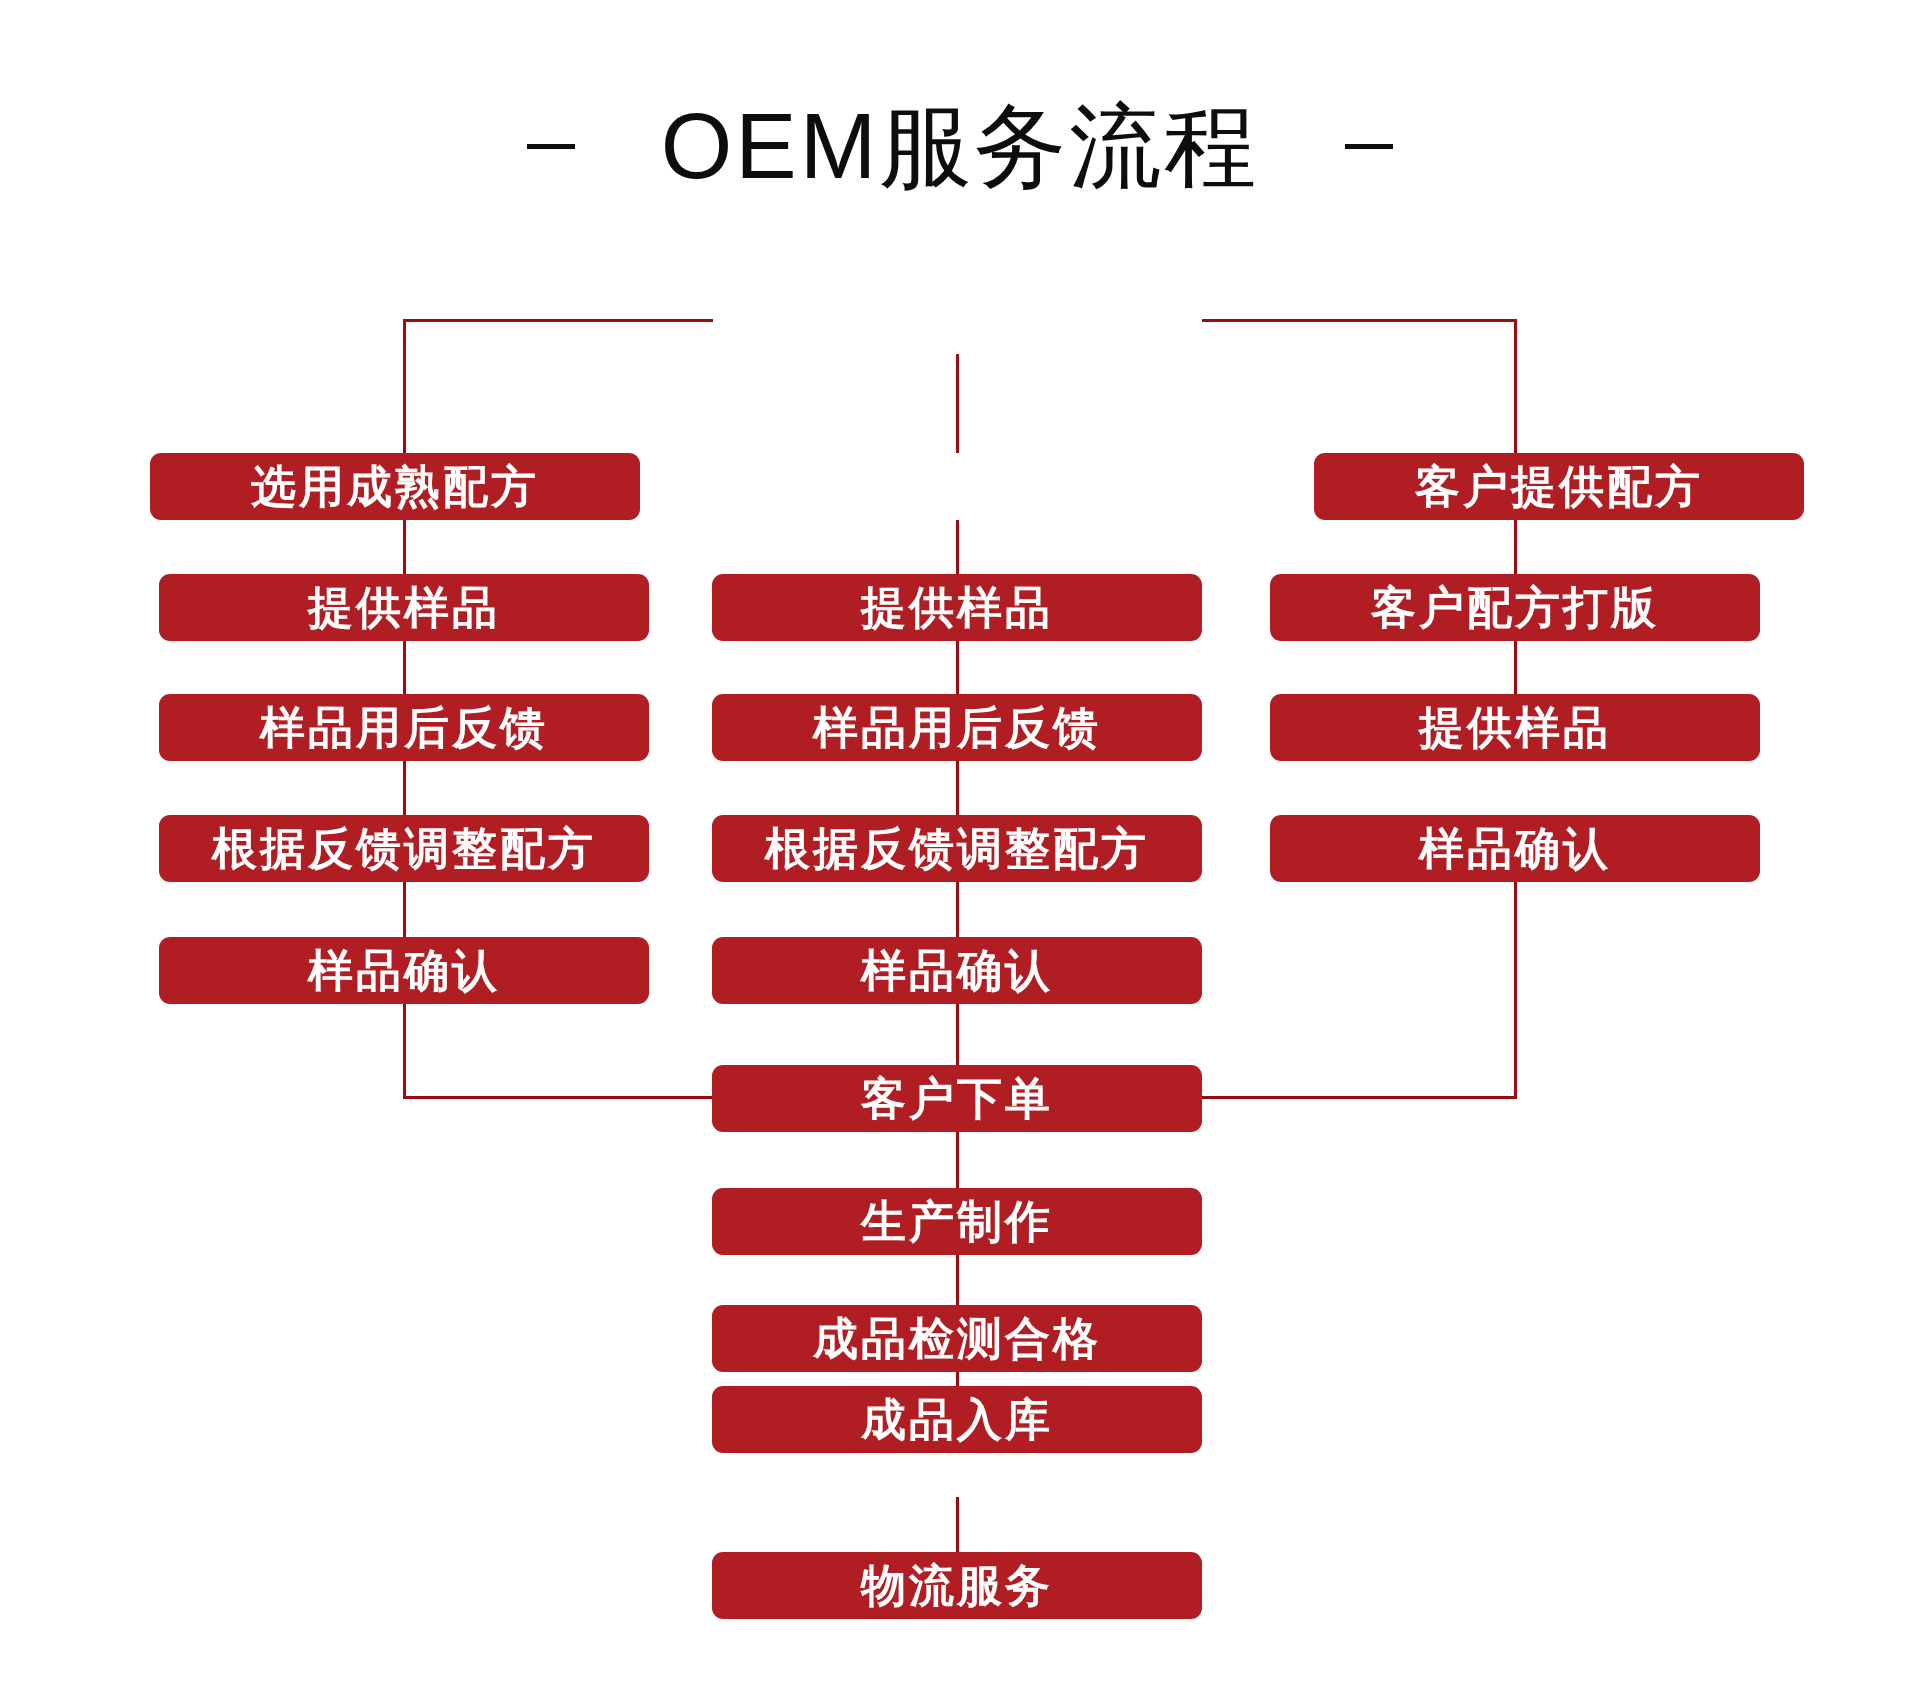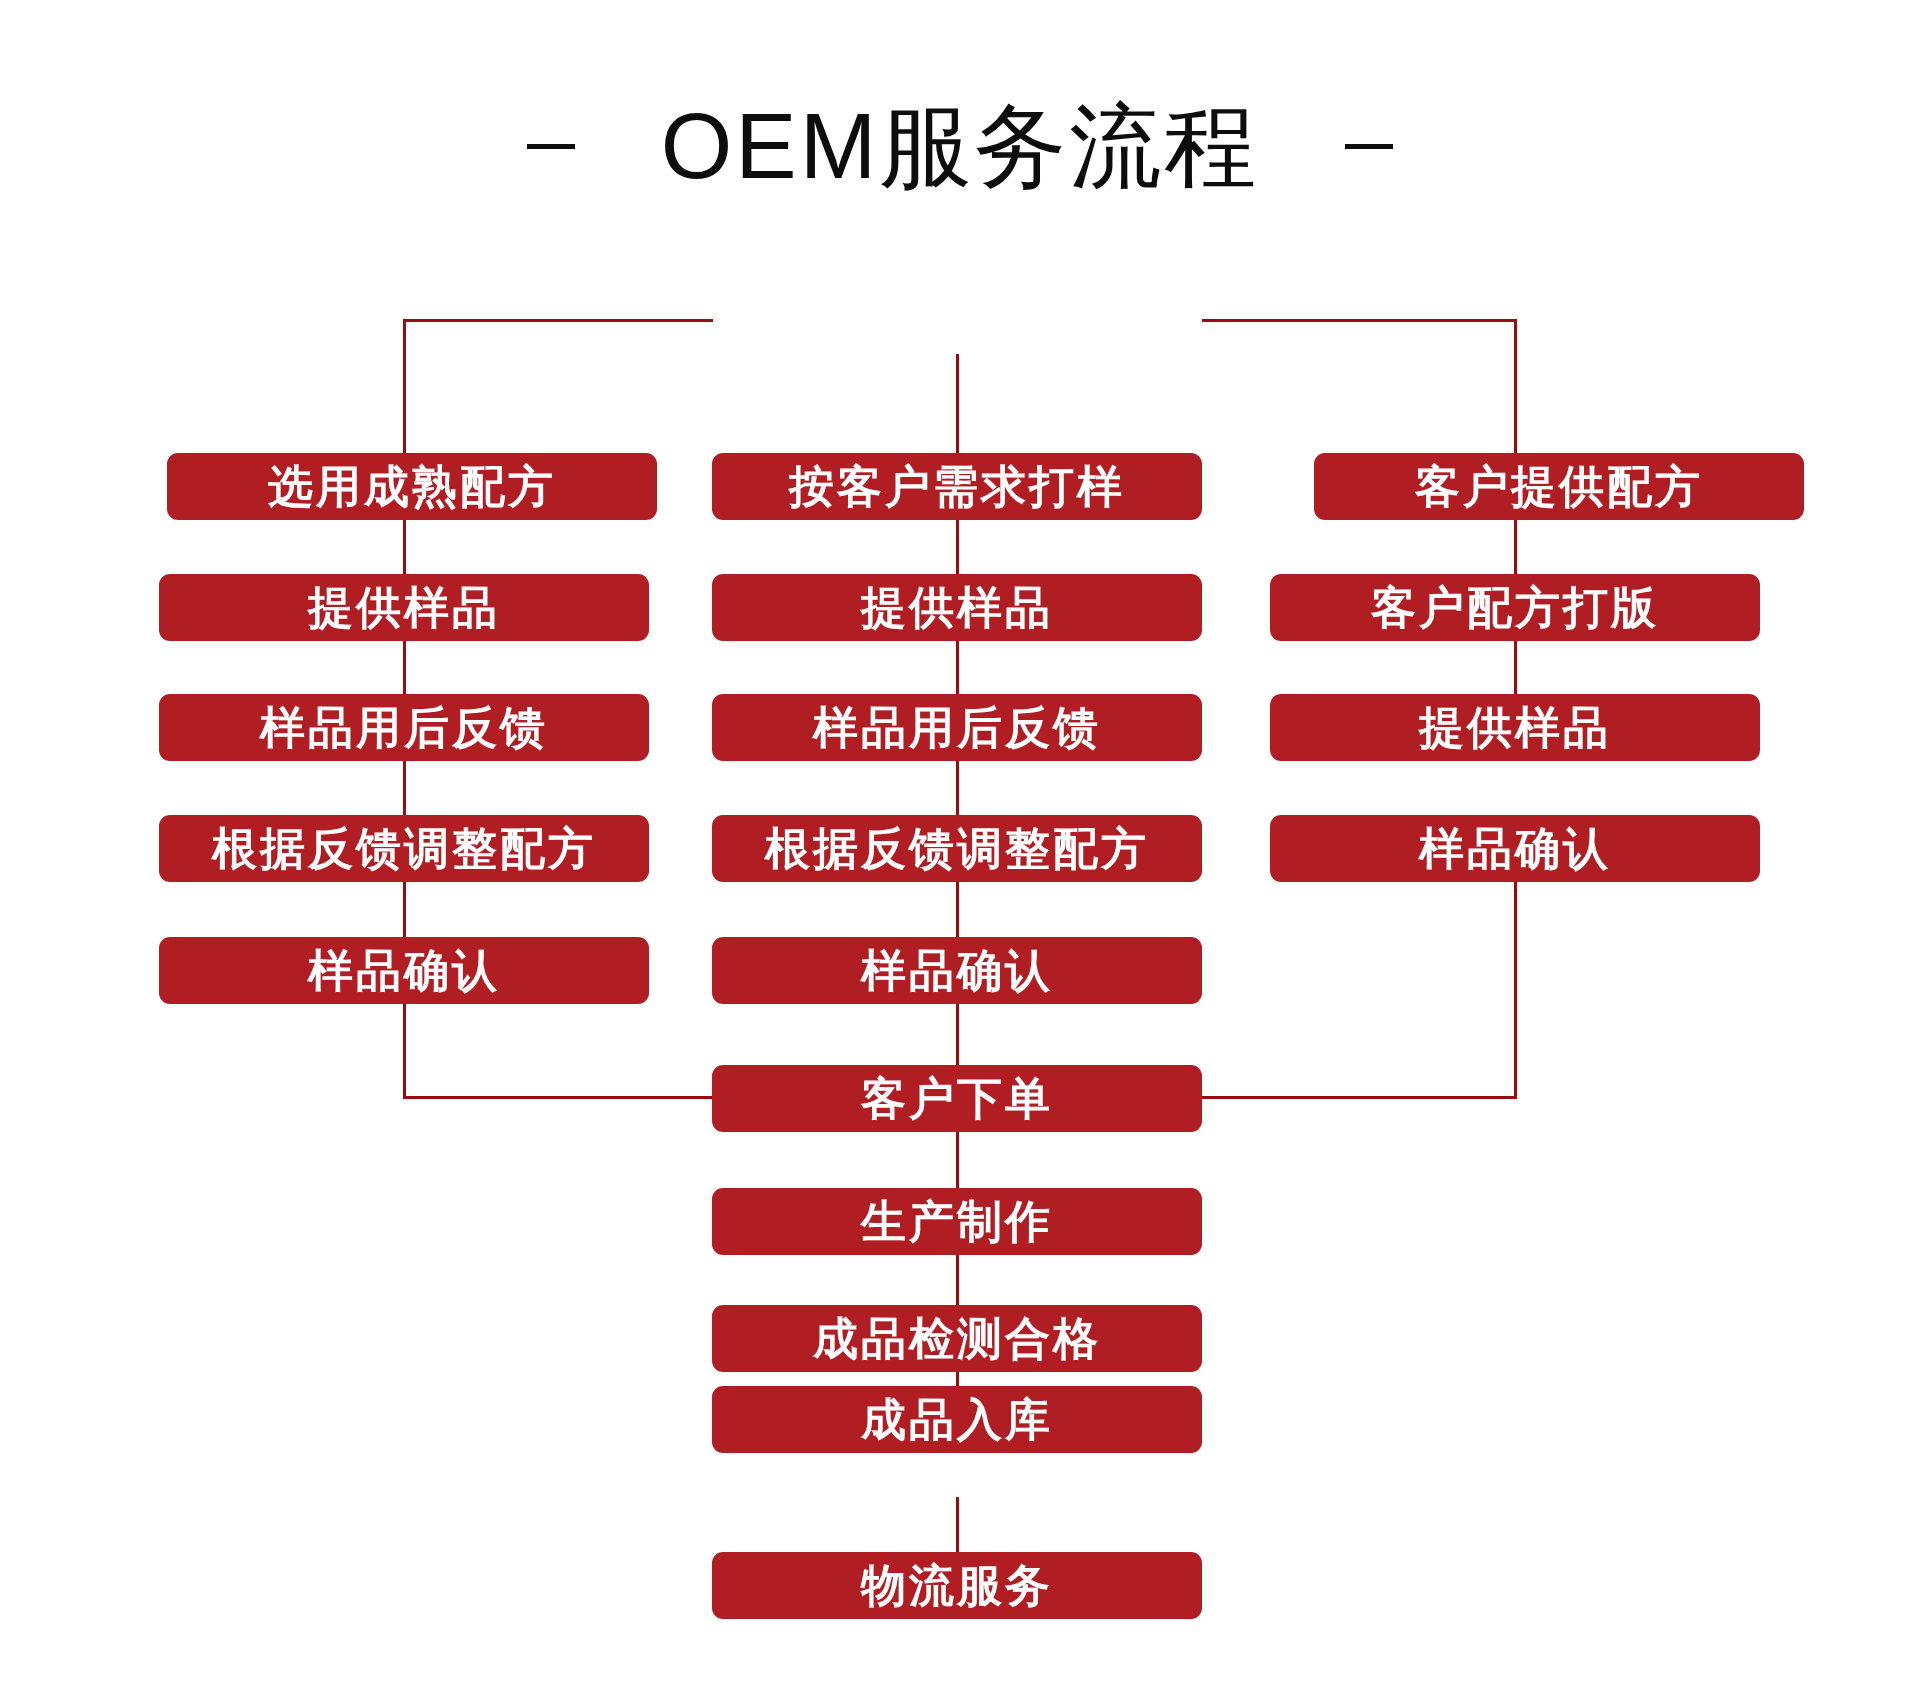--- a/index.html
+++ b/index.html
@@ -92,27 +92,26 @@
 
   <div class="ch" style="left:403px; top:1096px; width:310px;"></div>
   <div class="ch" style="left:1202px; top:1096px; width:315px;"></div>
 
   <div class="cv" style="left:956px; top:1132px; height:56px;"></div>
   <div class="cv" style="left:956px; top:1255px; height:50px;"></div>
   <div class="cv" style="left:956px; top:1372px; height:58px;"></div>
   <div class="cv" style="left:956px; top:1497px; height:55px;"></div>
 
 
-  <div class="node" style="left:167px; top:453px;">选用成熟配方</div>
+  <div class="node" style="left:150px; top:453px;">选用成熟配方</div>
   <div class="node" style="left:159px; top:574px;">提供样品</div>
   <div class="node" style="left:159px; top:694px;">样品用后反馈</div>
   <div class="node" style="left:159px; top:815px;">根据反馈调整配方</div>
   <div class="node" style="left:159px; top:937px;">样品确认</div>
 
-  <div class="node" style="left:712px; top:453px;">按客户需求打样</div>
   <div class="node" style="left:712px; top:574px;">提供样品</div>
   <div class="node" style="left:712px; top:694px;">样品用后反馈</div>
   <div class="node" style="left:712px; top:815px;">根据反馈调整配方</div>
   <div class="node" style="left:712px; top:937px;">样品确认</div>
 
   <div class="node" style="left:1314px; top:453px;">客户提供配方</div>
   <div class="node" style="left:1270px; top:574px;">客户配方打版</div>
   <div class="node" style="left:1270px; top:694px;">提供样品</div>
   <div class="node" style="left:1270px; top:815px;">样品确认</div>
 

